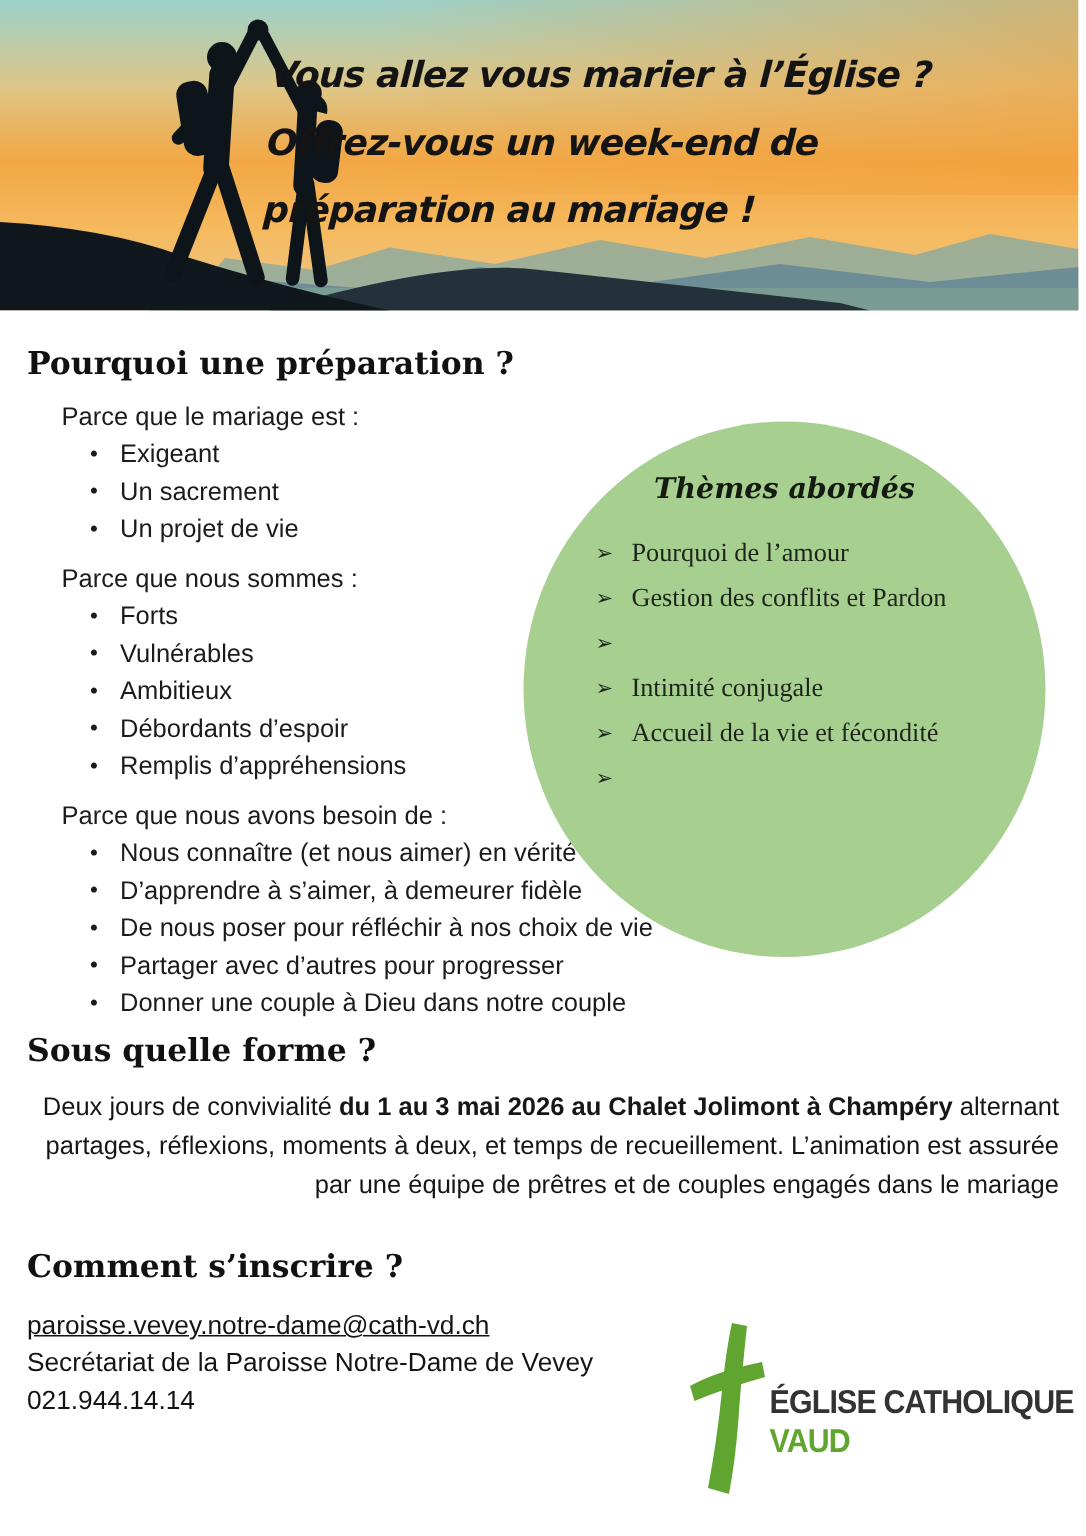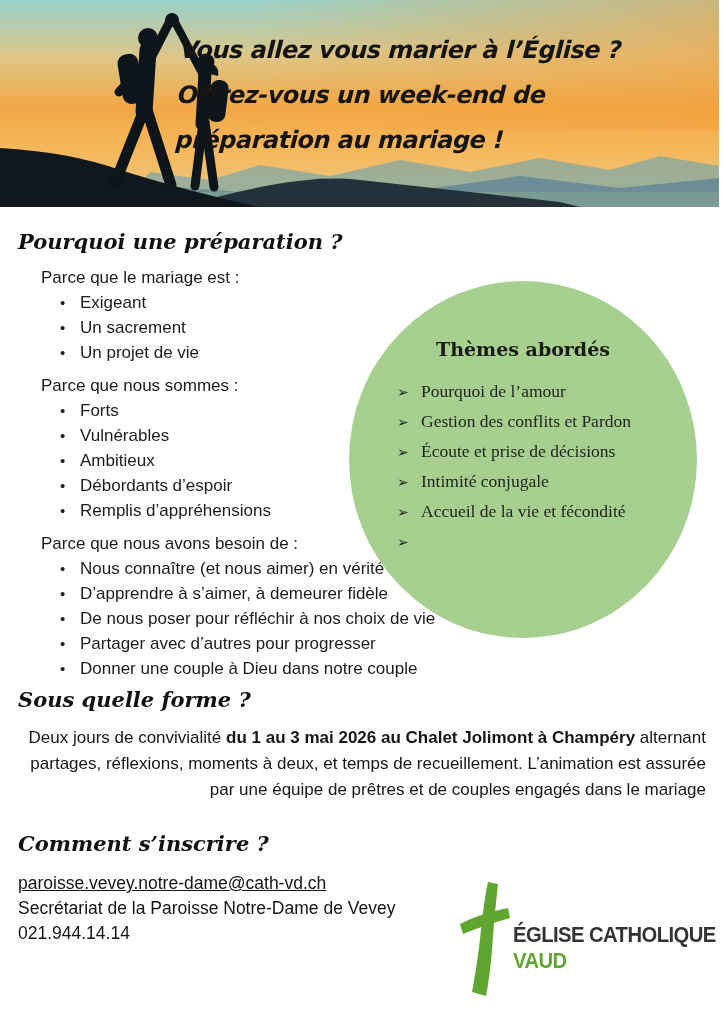--- a/index.html
+++ b/index.html
@@ -20,44 +20,44 @@
     transform:skewX(-3deg);
   }
   
   .intro{
     margin:13px 16px 0 18px;
     font-style:italic;font-size:16.5px;line-height:25px;color:#161616;
   }
   .intro b{font-weight:bold;}
   
   .h-slab{
-    font-family:"DejaVu Serif",serif;font-style:italic;font-weight:bold;
+    font-family:"DejaVu Serif",serif;font-weight:bold;
     font-size:21px;line-height:30px;color:#111;
     margin:0 0 0 18px;
   }
   .h-why{margin-top:20px;}
   .h-form{margin-top:4px;}
   .h-enroll{margin-top:26px;}
   
   .why{margin:6px 0 0 25px;width:460px;font-size:17px;color:#1b1b1b;}
   .group-label{line-height:25px;margin-top:8px;margin-left:16px;}
   .blist{margin:0;padding:0;list-style:none;}
   .blist li{display:flex;line-height:25px;}
   .bdot{width:20px;margin-left:35px;flex:none;font-size:15px;}
   
   .circle{
     position:absolute;left:349px;top:281px;width:348px;height:357px;
     border-radius:50%;
     background:#a7cf90;
     font-family:"Liberation Serif",serif;color:#1d241a;
   }
   .circle-title{
-    margin-top:57px;text-align:center;
+    margin-top:34px;text-align:center;
     font-family:"DejaVu Serif",serif;font-weight:bold;
-    font-size:19px;color:#151a12;
+    font-size:19px;color:#151a12;font-style:italic;
   }
   .theme-list{margin-top:17px;}
   .theme-row{display:flex;line-height:29px;font-size:17.5px;padding-left:48px;}
   .tarrow{width:24px;flex:none;font-size:14px;padding-top:1px;}
   
   .form-para{margin:10px 18px 0;font-size:17px;line-height:26px;color:#161616;text-align:right;}
   .form-para b{font-weight:bold;}
   
   .contact{margin:12px 18px 0;font-size:17.5px;line-height:25px;color:#141414;}
   .email{color:#141414;text-decoration:underline;cursor:pointer;}
@@ -204,21 +204,20 @@
       <div class="theme-row">
           <span class="tarrow">➢</span>
           <span>Pourquoi de l’amour</span>
         </div>
       <div class="theme-row">
           <span class="tarrow">➢</span>
           <span>Gestion des conflits et Pardon</span>
         </div>
       <div class="theme-row">
           <span class="tarrow">➢</span>
-          <span>Écoute et prise de décisions</span>
         </div>
       <div class="theme-row">
           <span class="tarrow">➢</span>
           <span>Intimité conjugale</span>
         </div>
       <div class="theme-row">
           <span class="tarrow">➢</span>
           <span>Accueil de la vie et fécondité</span>
         </div>
       <div class="theme-row">

